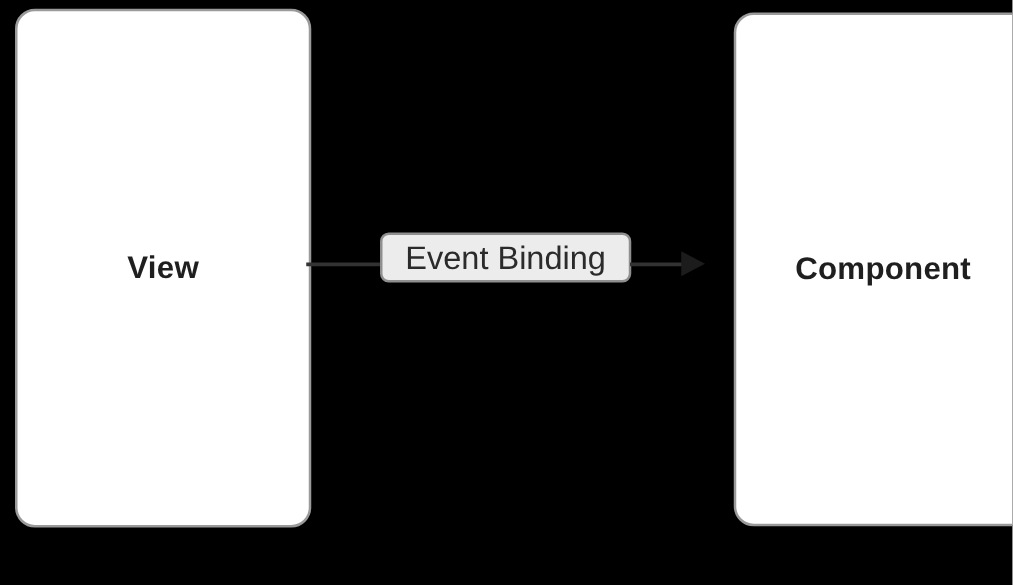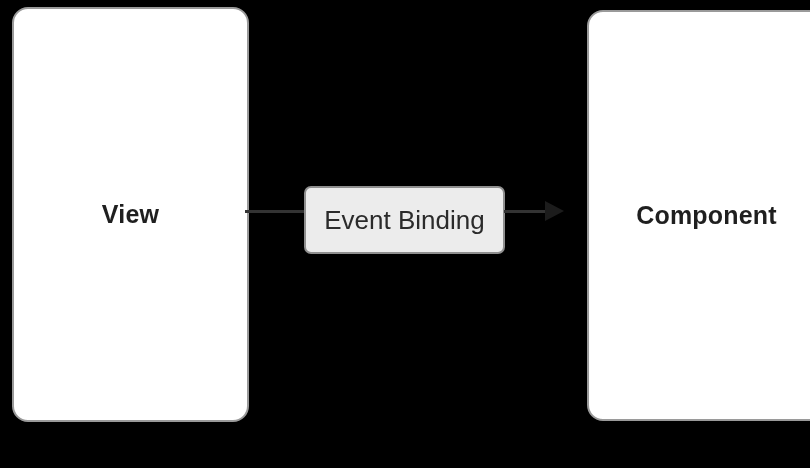--- a/index.html
+++ b/index.html
@@ -55,21 +55,21 @@
   }
   .edge-line-right {
     left: 504px;
     width: 45px;
   }
   .edge-label {
     position: absolute;
     left: 304px;
     top: 186px;
     width: 201px;
-    height: 68px;
+    height: 40px;
     background: #ececec;
     border: 2px solid #8f8f8f;
     border-radius: 7px;
     box-shadow: 2px 3px 4px rgba(0,0,0,0.18);
     display: flex;
     align-items: center;
     justify-content: center;
     box-sizing: border-box;
   }
   .edge-label-text {

